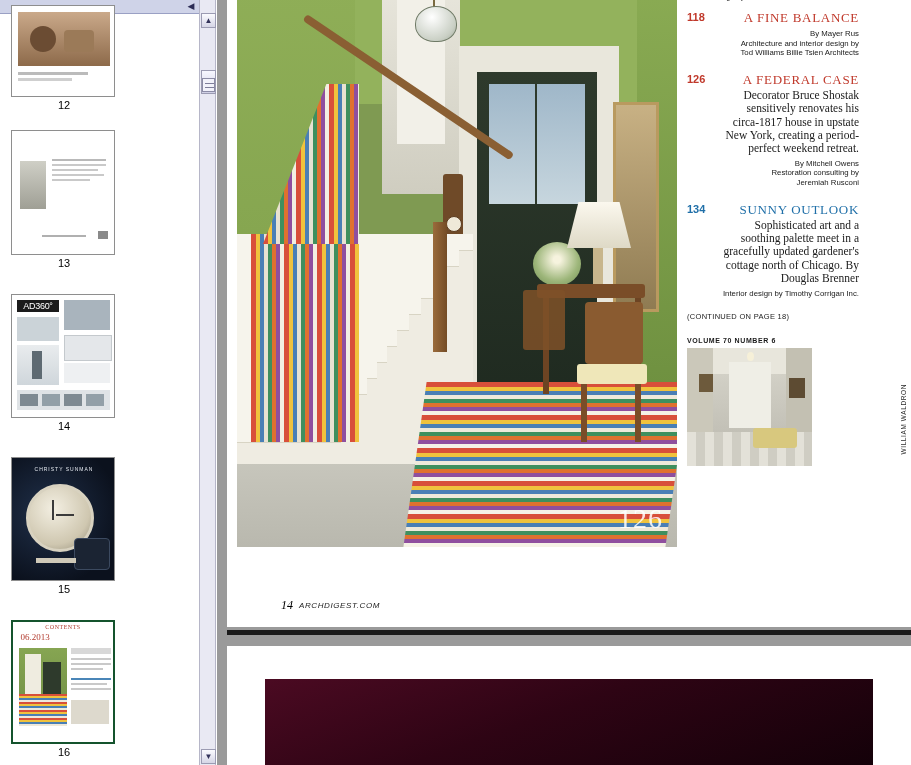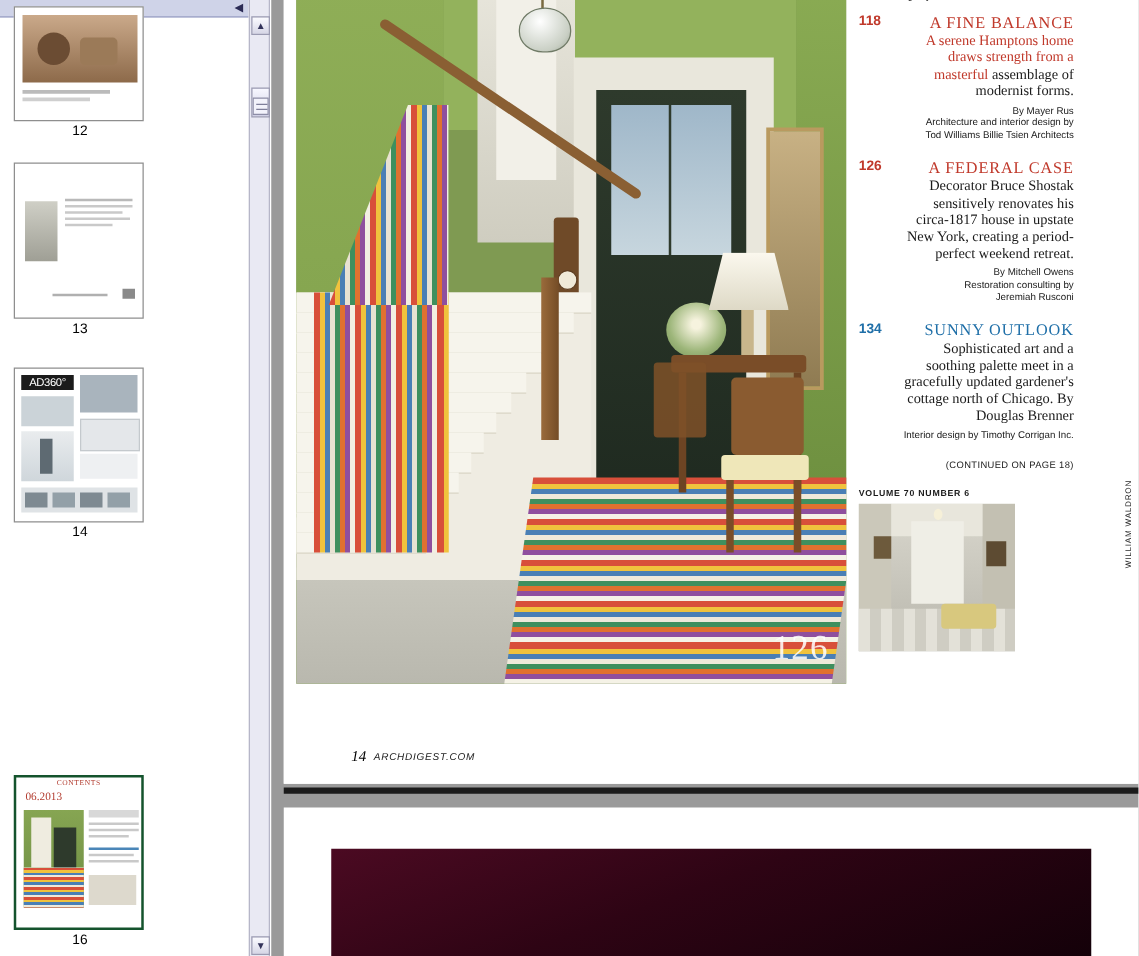--- a/index.html
+++ b/index.html
@@ -400,21 +400,20 @@
     color: #1a1a1a;
     margin-top: 3px;
   }
   .toc-continued {
     font-family: "Liberation Sans", sans-serif;
     font-size: 7.5px;
     letter-spacing: .3px;
     color: #1a1a1a;
     margin-top: 12px;
     margin-bottom: 16px;
-    text-align: right;
   }
   .volume-line {
     font-family: "Liberation Sans", sans-serif;
     font-size: 7px;
     font-weight: bold;
     letter-spacing: .6px;
     color: #1a1a1a;
     margin-bottom: 4px;
   }
   #cover-photo {
@@ -503,20 +502,32 @@
           <div class="mini" style="left:52px;top:68px;width:46px;height:20px;background:#eef0f2;"></div>
           <div class="mini" style="left:5px;top:95px;width:93px;height:20px;background:#dfe3e6;"></div>
           <div class="mini" style="left:8px;top:99px;width:18px;height:12px;background:#7e8a92;"></div>
           <div class="mini" style="left:30px;top:99px;width:18px;height:12px;background:#93a0a8;"></div>
           <div class="mini" style="left:52px;top:99px;width:18px;height:12px;background:#7e8a92;"></div>
           <div class="mini" style="left:74px;top:99px;width:18px;height:12px;background:#93a0a8;"></div>
         </div>
         <div class="thumb-label">14</div>
       </div>
 
+      <div class="thumb-item" style="top:444px;">
+        <div class="thumb-page" style="height:124px;background:#0d1524;">
+          <div class="mini" style="left:0;top:0;width:104px;height:124px;background:radial-gradient(circle at 35% 45%, #20304a 0%, #0b111d 75%);"></div>
+          <div class="mini" style="left:6px;top:8px;width:92px;height:7px;color:#e4e8ef;font-size:5px;font-family:'Liberation Sans',sans-serif;text-align:center;letter-spacing:1px;">CHRISTY SUNMAN</div>
+          <div class="mini" style="left:14px;top:26px;width:62px;height:62px;border-radius:50%;background:radial-gradient(circle at 40% 35%,#f3efe2,#cfc7b0 65%,#8f8975);border:3px solid #d8d2c0;"></div>
+          <div class="mini" style="left:40px;top:42px;width:2px;height:20px;background:#3b3b3b;"></div>
+          <div class="mini" style="left:44px;top:56px;width:18px;height:2px;background:#3b3b3b;"></div>
+          <div class="mini" style="left:62px;top:80px;width:34px;height:30px;border-radius:4px;background:#1b2433;border:1px solid #3c4a60;"></div>
+          <div class="mini" style="left:24px;top:100px;width:40px;height:5px;background:#cfc9b8;"></div>
+        </div>
+        <div class="thumb-label">15</div>
+      </div>
 
       <div class="thumb-item" style="top:607px;">
         <div class="thumb-page selected" style="height:124px;">
           <div class="mini" style="left:2px;top:2px;width:96px;height:10px;font-size:6px;color:#b23b2e;font-family:'Liberation Serif',serif;letter-spacing:.5px;">CONTENTS</div>
           <div class="mini" style="left:2px;top:10px;width:40px;height:12px;font-size:9px;color:#b23b2e;font-family:'Liberation Serif',serif;">06.2013</div>
           <div class="mini" style="left:6px;top:26px;width:48px;height:78px;background:linear-gradient(180deg,#86a552,#6d8c43);"></div>
           <div class="mini" style="left:12px;top:32px;width:16px;height:40px;background:#efece0;"></div>
           <div class="mini" style="left:30px;top:40px;width:18px;height:36px;background:#2e3a2c;"></div>
           <div class="mini" style="left:6px;top:72px;width:48px;height:32px;background:repeating-linear-gradient(180deg,#d84f3a 0 2px,#f0c23d 2px 4px,#4a7fb5 4px 6px,#efe9da 6px 8px);"></div>
           <div class="mini" style="left:58px;top:26px;width:40px;height:6px;background:#d8d8d8;"></div>
@@ -613,21 +624,20 @@
       </div>
 
       <div id="toc-page">
         <div id="toc-inner">
 
           <div class="toc-topline">Interior design by Markham Roberts Inc.</div>
 
           <div class="toc-entry">
             <div class="toc-num">118</div>
             <div class="toc-title">A FINE BALANCE</div>
-            <div class="toc-desc"><span class="red">A serene Hamptons home draws strength from a masterful</span><span> assemblage of modernist forms.</span></div>
             <div class="toc-credit" style="white-space:pre-line;">By Mayer Rus
 Architecture and interior design by
 Tod Williams Billie Tsien Architects</div>
           </div>
 
           <div class="toc-entry">
             <div class="toc-num">126</div>
             <div class="toc-title">A FEDERAL CASE</div>
             <div class="toc-desc">Decorator Bruce Shostak sensitively renovates his circa-1817 house in upstate New York, creating a period-perfect weekend retreat.</div>
             <div class="toc-credit" style="white-space:pre-line;">By Mitchell Owens

